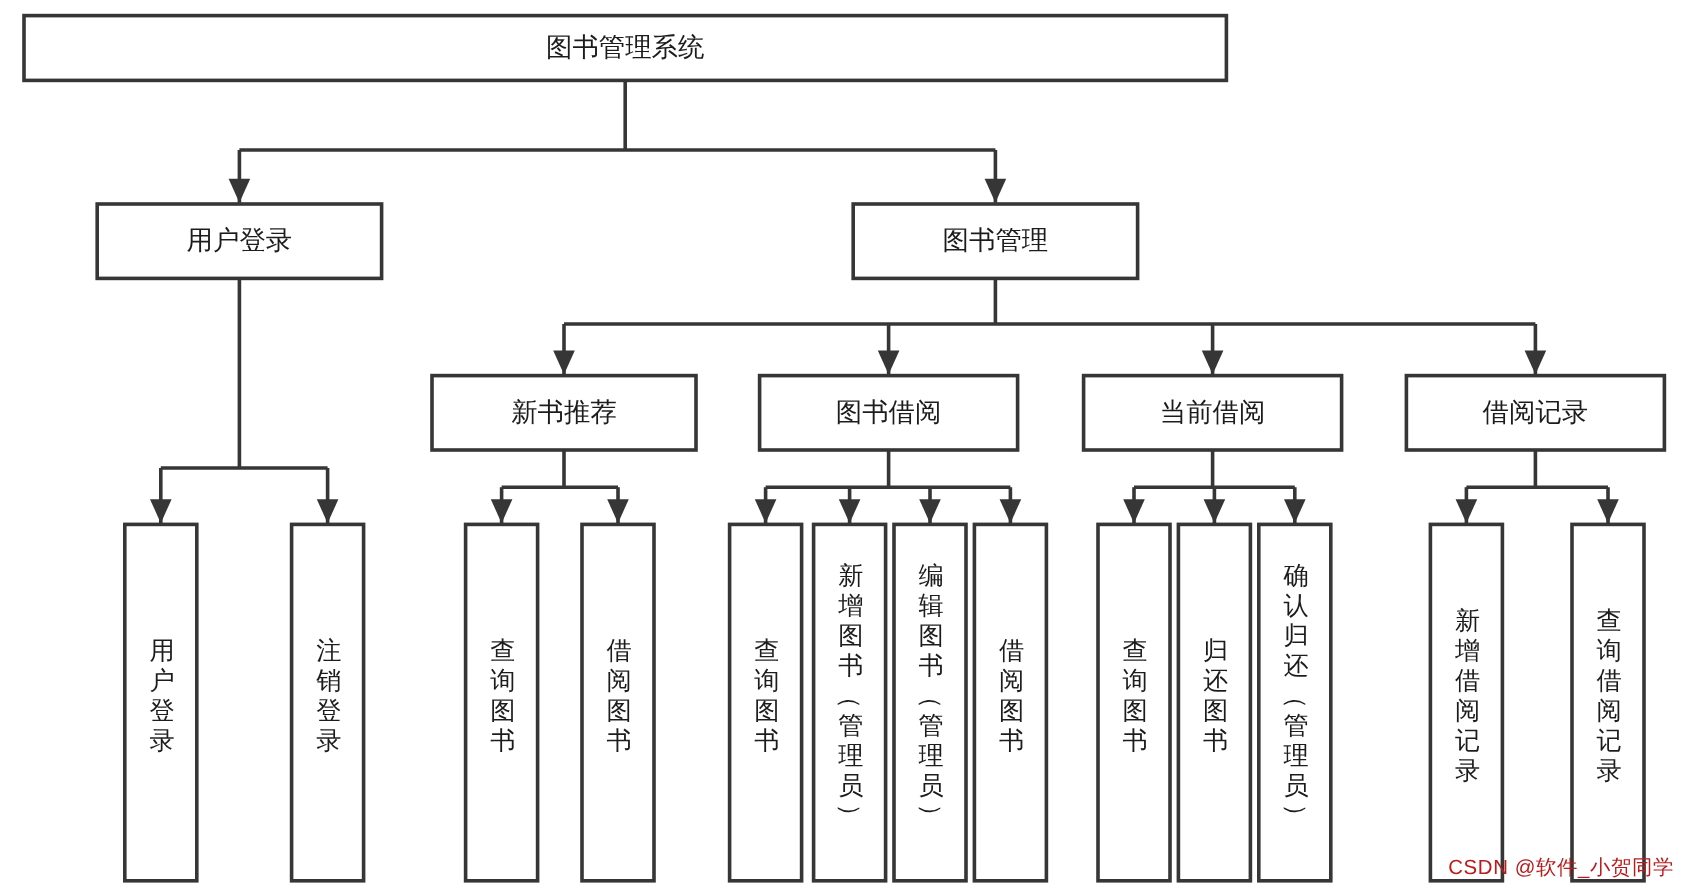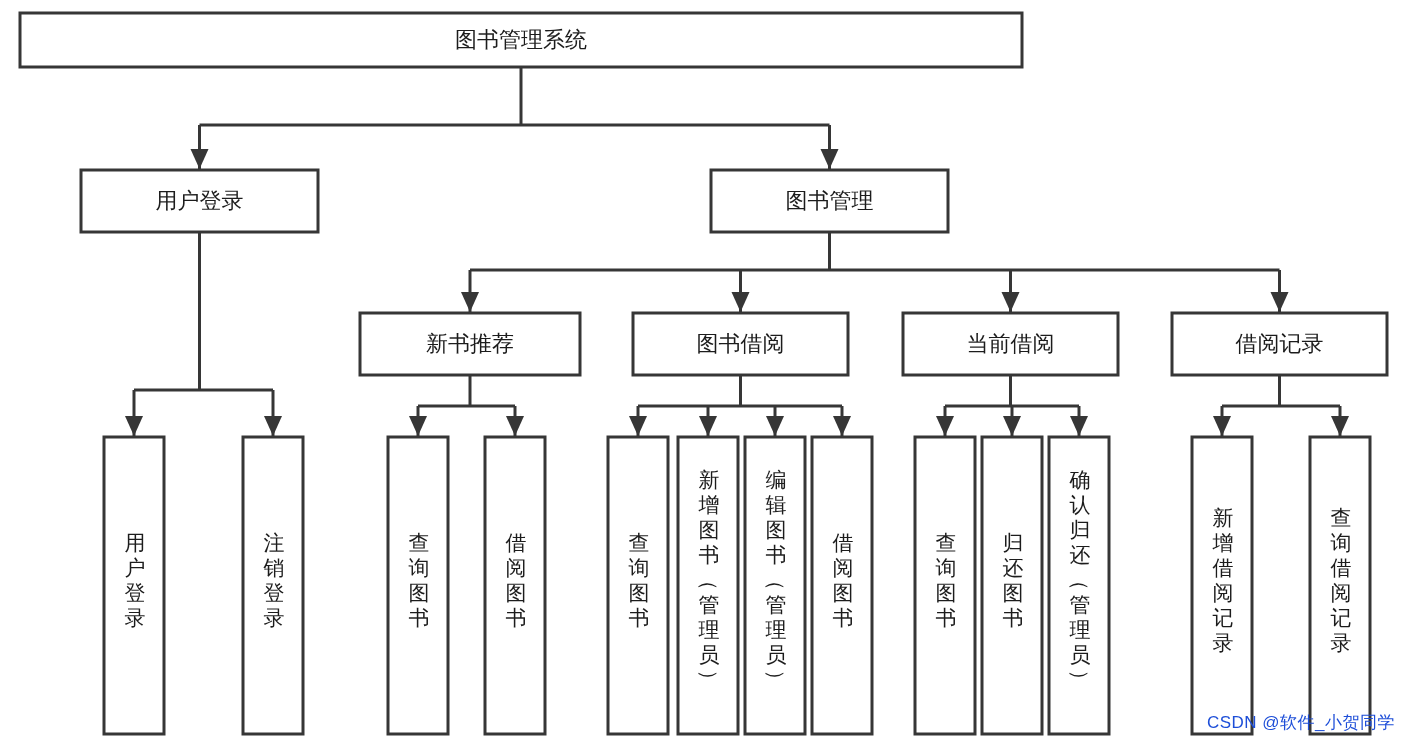--- a/index.html
+++ b/index.html
@@ -57,21 +57,21 @@
     fill: #1c1c1c;
     text-anchor: middle;
     white-space: pre;
   }
   .watermark-text {
     position: absolute;
     right: 10px;
     bottom: 8px;
     font-family: "Liberation Sans", "DejaVu Sans", sans-serif;
     font-size: 17px;
-    color: #1d4ed8;
+    color: #b91c1c;
     letter-spacing: 0.5px;
     user-select: none;
     pointer-events: none;
   }
 </style>
 </head>
 <body>
 
 <div id="diagram-root">
   <svg id="tree-svg" viewBox="0 0 1405 747" xmlns="http://www.w3.org/2000/svg">

